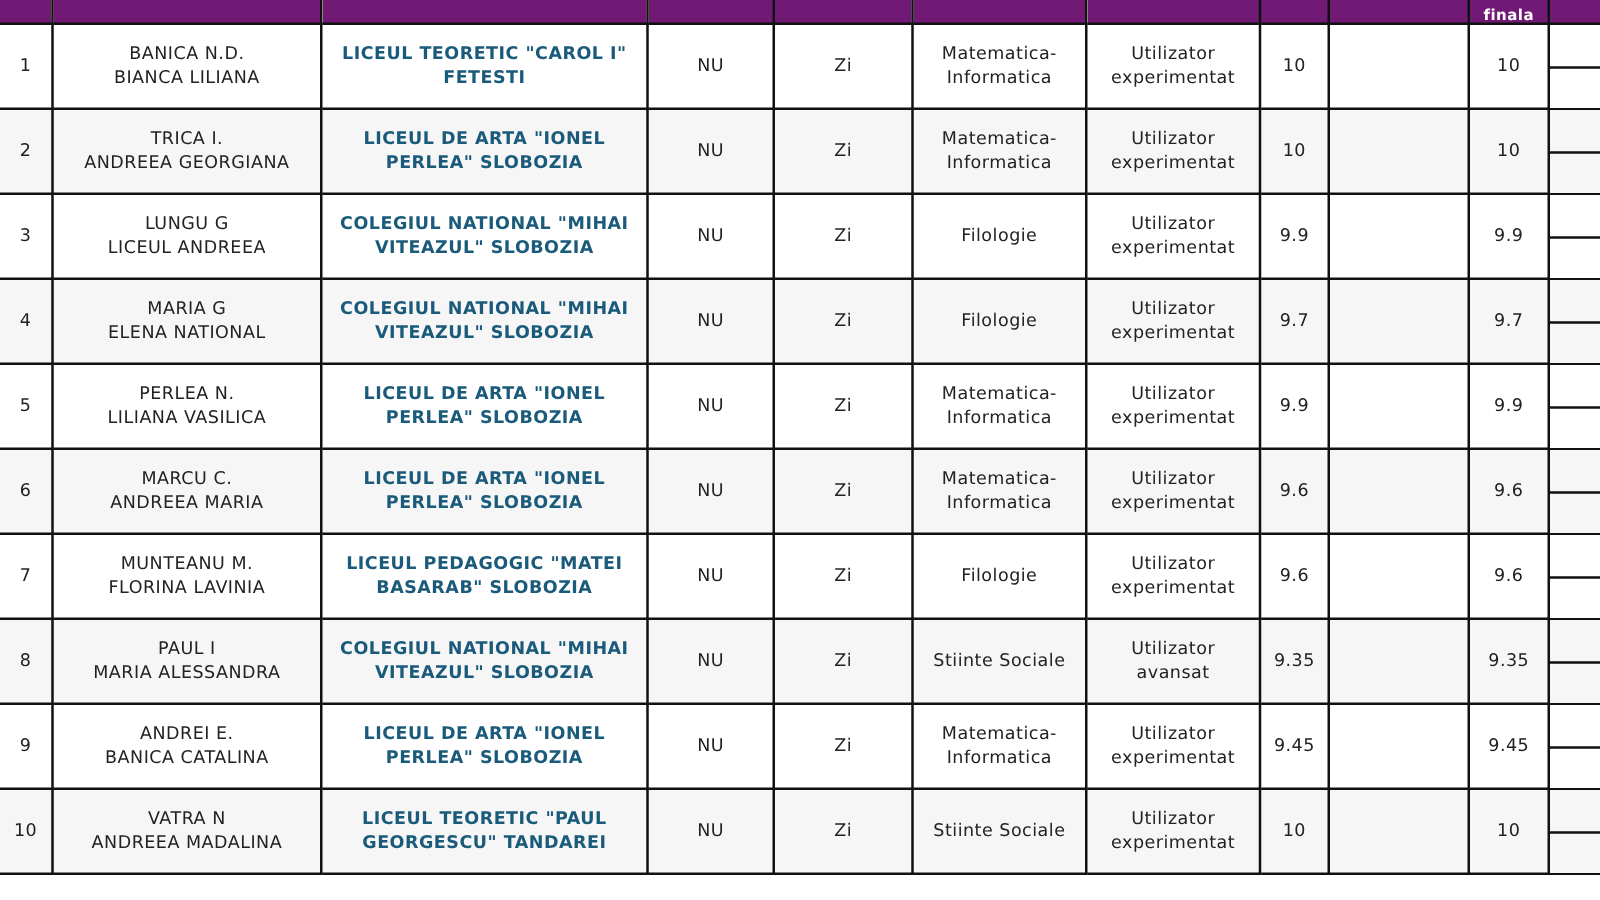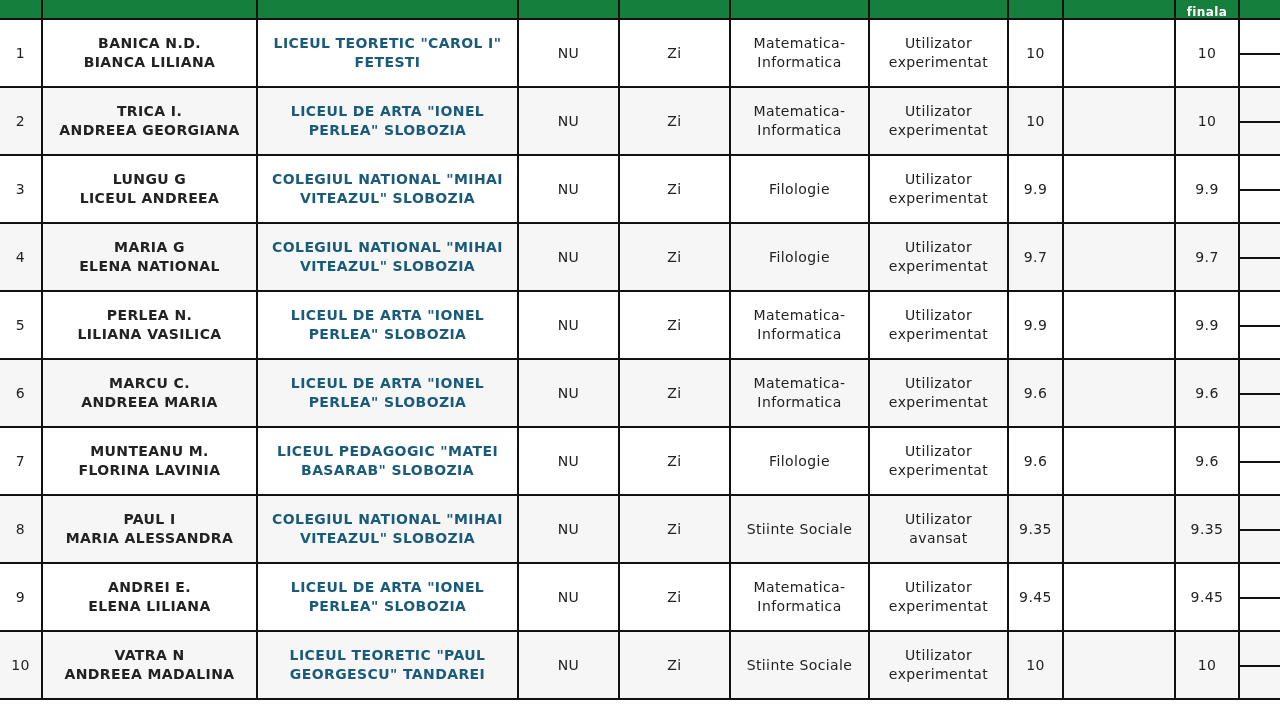--- a/index.html
+++ b/index.html
@@ -2,27 +2,27 @@
 <html><head>
 <meta charset="utf-8">
 <style>
   html, body { margin: 0; padding: 0; background: #ffffff; }
   body { width: 1280px; height: 720px; overflow: hidden; position: relative;
          font-family: "DejaVu Sans", sans-serif; }
   .results-table { position: absolute; left: -2px; top: -2px; border-collapse: collapse;
                    table-layout: fixed; width: 1300px; }
   .results-table td, .results-table th { border: 2px solid #111; padding: 0; text-align: center;
                    vertical-align: middle; color: #222; font-size: 14px; letter-spacing: 0.4px; }
-  .results-table th { background: #15803d; color: #fff; height: 18px; font-size: 12px; font-weight: bold;
+  .results-table th { background: #701a75; color: #fff; height: 18px; font-size: 12px; font-weight: bold;
                    vertical-align: bottom; line-height: 12px; overflow: hidden; }
   .results-table tr.row td { height: 66px; line-height: 19px; }
   .results-table tr.row:nth-child(even) td { background: #f6f6f6; }
   .results-table tr.row:nth-child(odd) td { background: #ffffff; }
   .nr { font-size: 14px; }
-  .name { font-size: 14px; letter-spacing: 1px; font-weight: bold; }
+  .name { font-size: 14px; letter-spacing: 1px; }
   .school { color: #1a5a7a !important; font-weight: bold; font-size: 14px; letter-spacing: 0.6px; }
   .school span { color: #1a5a7a; }
   .cell-small { font-size: 14px; }
   .last-col { position: relative; }
   .last-col .hline { position: absolute; left: 0; right: 0; top: 50%; border-top: 2px solid #111; }
 </style>
 </head>
 <body>
 
 <table class="results-table">
@@ -178,21 +178,21 @@
     <td class="cell-small"><span>9.35</span></td>
     <td class="cell-small"><span></span></td>
     <td class="cell-small"><span>9.35</span></td>
     <td class="last-col">
           <div class="hline"></div>
         </td>
   </tr>
 
   <tr class="row">
     <td class="nr"><span>9</span></td>
-    <td class="name"><span>ANDREI E.</span><br><span>ELENA LILIANA</span></td>
+    <td class="name"><span>ANDREI E.</span><br><span>BANICA CATALINA</span></td>
     <td class="school"><span>LICEUL DE ARTA "IONEL</span><br><span>PERLEA" SLOBOZIA</span></td>
     <td class="cell-small"><span>NU</span></td>
     <td class="cell-small"><span>Zi</span></td>
     <td class="cell-small"><span>Matematica-</span><br><span>Informatica</span></td>
     <td class="cell-small"><span>Utilizator</span><br><span>experimentat</span></td>
     <td class="cell-small"><span>9.45</span></td>
     <td class="cell-small"><span></span></td>
     <td class="cell-small"><span>9.45</span></td>
     <td class="last-col">
           <div class="hline"></div>

